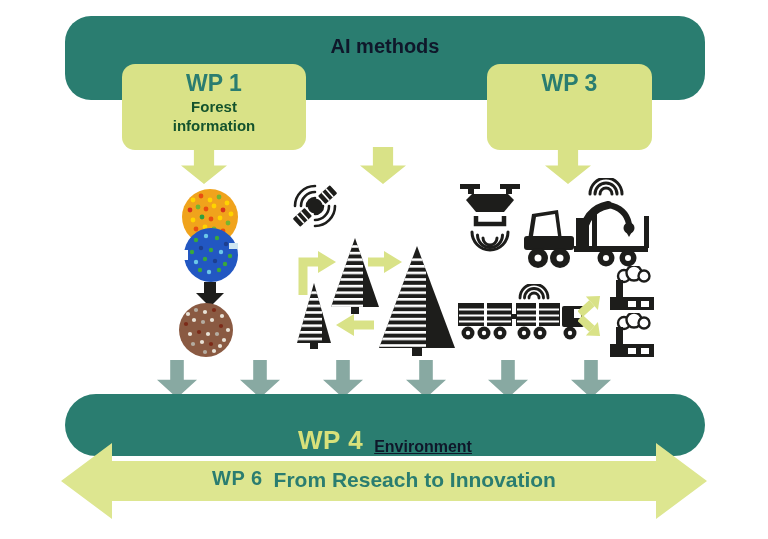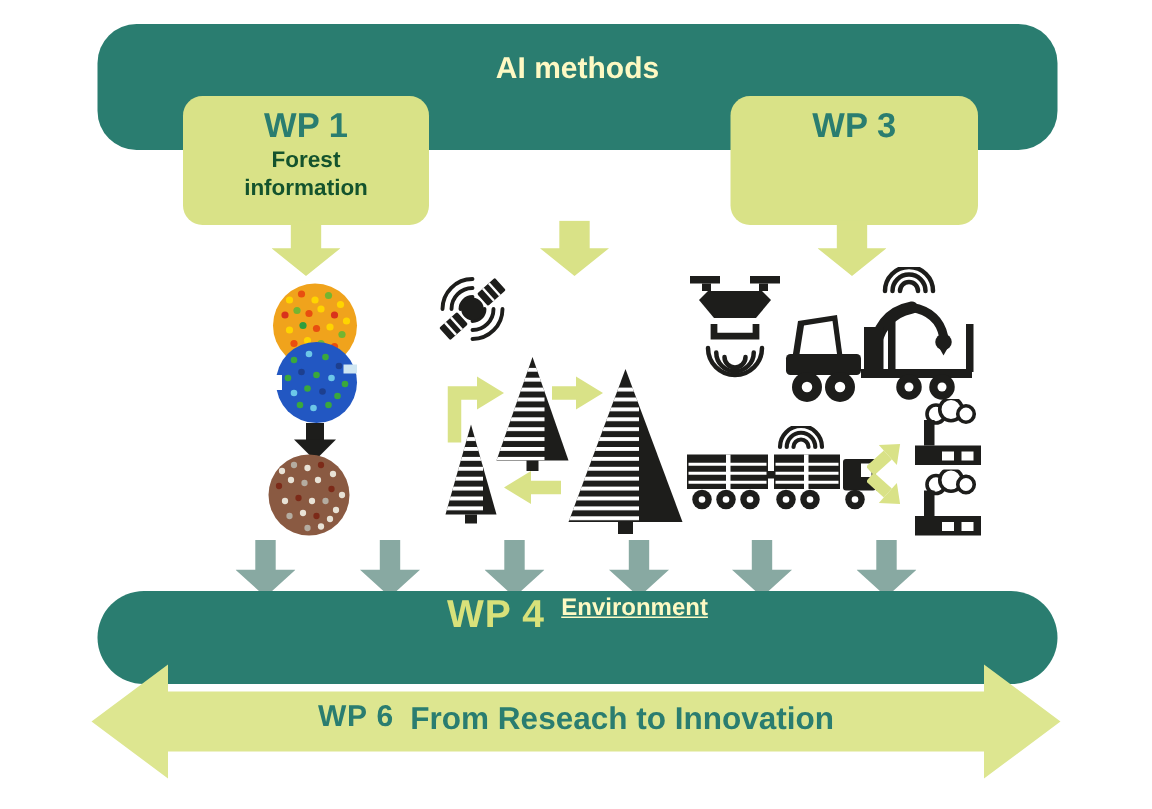--- a/index.html
+++ b/index.html
@@ -4,41 +4,41 @@
 <style>
   html,body{margin:0;padding:0;background:#ffffff;}
   .stage{
     position:relative;width:768px;height:539px;background:#ffffff;overflow:hidden;
     font-family:"Liberation Sans", sans-serif;
   }
   .abs{position:absolute;}
   
   .banner{
     position:absolute;background:#2a7d70;display:flex;justify-content:center;
-    align-items:flex-start;gap:11px;
+    align-items:flex-end;gap:11px;
   }
   .banner.wp5{left:65px;top:16px;width:640px;height:84px;border-radius:26px;
     align-items:flex-start;padding-top:14px;box-sizing:border-box;}
   .banner.wp4{left:65px;top:394px;width:640px;height:62px;border-radius:31px;}
   .wp-id{color:#d8e17a;font-weight:bold;font-size:28px;letter-spacing:.5px;}
-  .wp-sub{color:#fef9c3;font-weight:600;font-size:20px;margin-top:5px;}
+  .wp-sub{color:#0f172a;font-weight:600;font-size:20px;margin-top:5px;}
   .banner.wp4 .wp-id{font-size:26px;}
   .banner.wp4 .wp-sub{font-size:16px;margin-top:3px;text-decoration:underline;}
   
   .wp-box{
     position:absolute;top:64px;height:86px;background:#d9e287;border-radius:13px;
     display:flex;flex-direction:column;align-items:center;padding-top:7px;
     box-sizing:border-box;
   }
   .wp-box .box-id{color:#2a7d70;font-weight:bold;font-size:23px;line-height:1.1;}
   .wp-box .box-label{
     color:#14532d;font-weight:bold;font-size:15px;line-height:1.25;text-align:center;
     margin-top:2px;white-space:pre-line;
   }
-  .box1{left:122px;width:164px;}
+  .box1{left:122px;width:184px;}
   .box2{left:305px;width:157px;}
   .box3{left:487px;width:165px;}
   
   .green-arrow{
     position:absolute;top:147px;width:46px;height:37px;background:#d9e287;
     clip-path:polygon(28% 0,72% 0,72% 50%,100% 50%,50% 100%,0 50%,28% 50%);
   }
   .sage-arrow{
     position:absolute;top:360px;width:40px;height:38px;background:#88a9a2;
     clip-path:polygon(33% 0,67% 0,67% 52%,100% 52%,50% 100%,0 52%,33% 52%);

